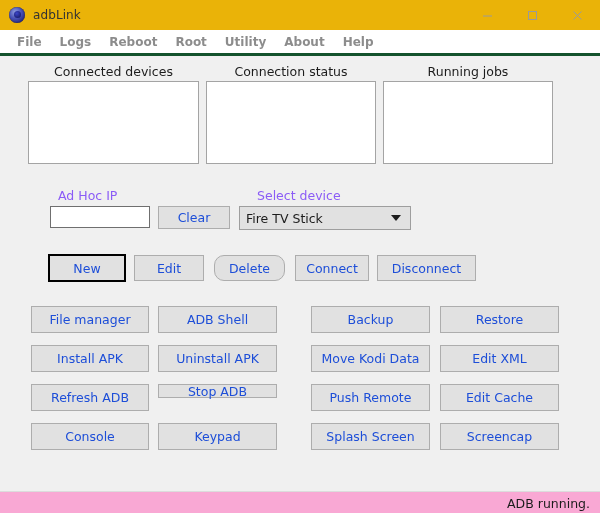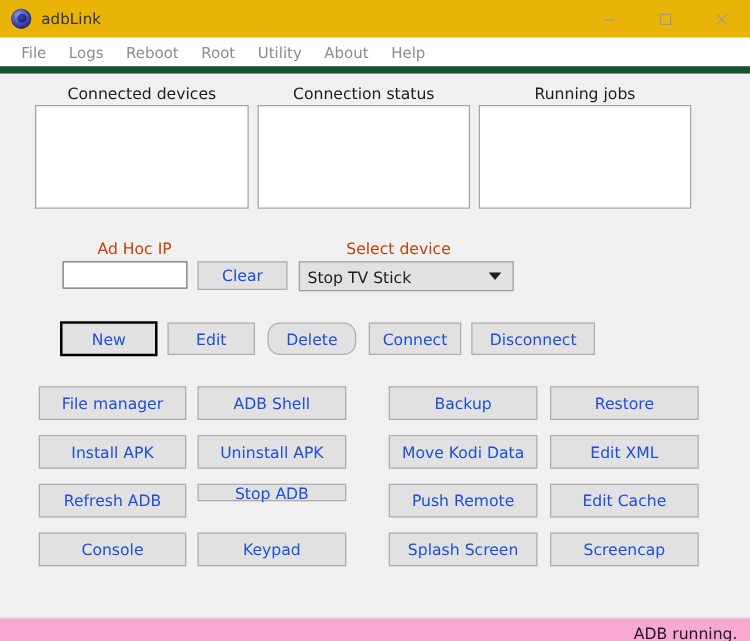--- a/index.html
+++ b/index.html
@@ -65,21 +65,22 @@
   }
   .win-btn svg { display: block; }
 
   
   #menubar {
     height: 23px;
     background: #ffffff;
     display: flex;
     align-items: center;
     padding-left: 8px;
-    border-bottom: 6px solid #14532d;
+    border-bottom: 3px solid #14532d;
+    font-weight: bold;
   }
   .menu-item {
     font-size: 12px;
     color: #8c8c8c;
     padding: 0 9px;
     line-height: 22px;
     white-space: nowrap;
   }
 
   
@@ -99,23 +100,22 @@
   .listbox {
     position: absolute;
     background: #ffffff;
     border: 1px solid #a4a4a4;
     box-sizing: border-box;
   }
 
   .field-label {
     position: absolute;
     font-size: 12.5px;
-    color: #c2410c;
+    color: #8b5cf6;
     white-space: nowrap;
-    margin-left: 20px;
   }
   #adhoc-input {
     position: absolute;
     background: #ffffff;
     border: 1px solid #6f6f6f;
     box-sizing: border-box;
     font-family: "DejaVu Sans", sans-serif;
     font-size: 12px;
     color: #1a1a1a;
     padding: 0 3px;
@@ -278,21 +278,21 @@
   <div class="listbox" style="left:28px; top:25px; width:171px; height:83px;"></div>
   <div class="listbox" style="left:206px; top:25px; width:170px; height:83px;"></div>
   <div class="listbox" style="left:383px; top:25px; width:170px; height:83px;"></div>
 
   <div class="field-label" style="left:58px; top:132px;">Ad Hoc IP</div>
   <input id="adhoc-input" style="left: 50px; top: 150px; width: 100px; height: 22px;" type="text" value="" placeholder="">
   <div class="btn" style="left:158px; top:150px; width:72px; height:23px;">Clear</div>
 
   <div class="field-label" style="left:257px; top:132px;">Select device</div>
   <div id="device-select" style="left:239px; top:150px; width:172px; height:24px;">
-    <span>Stop TV Stick</span>
+    <span>Fire TV Stick</span>
     <span id="device-arrow"></span>
   </div>
 
   <div class="btn focused" style="left:48px; top:198px; width:78px; height:28px;">New</div>
   <div class="btn" style="left:134px; top:199px; width:70px; height:26px;">Edit</div>
   <div class="btn" style="left:214px; top:199px; width:71px; height:26px;border-radius:10px;">Delete</div>
   <div class="btn" style="left:295px; top:199px; width:74px; height:26px;">Connect</div>
   <div class="btn" style="left:377px; top:199px; width:99px; height:26px;">Disconnect</div>
 
   <div class="btn" style="left:31px; top:250px; width:118px; height:27px;">File manager</div>

